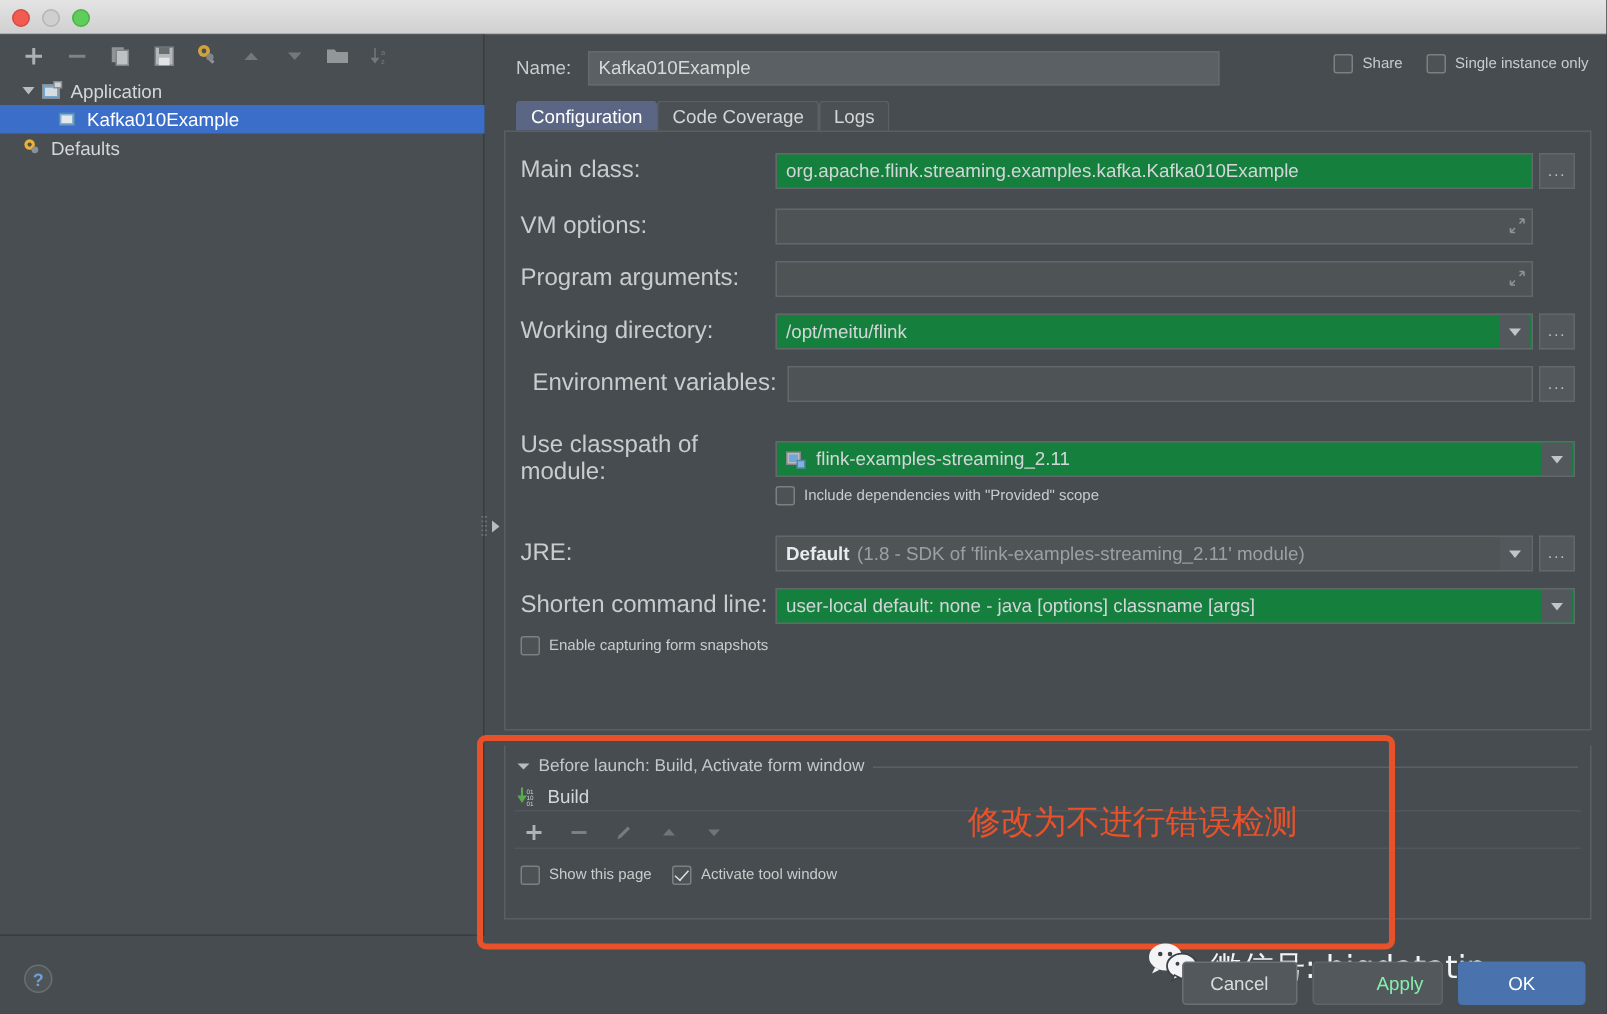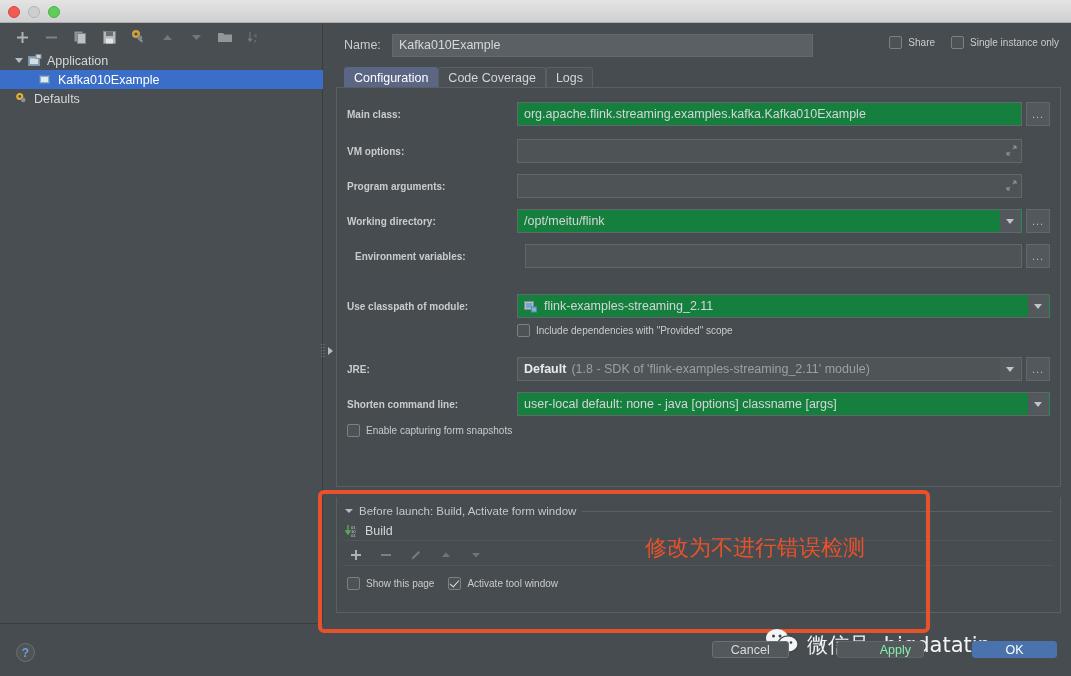--- a/index.html
+++ b/index.html
@@ -132,21 +132,21 @@
 
   
   .form-panel {
     position: absolute; left: 12px; top: 64px; right: 10px; height: 400px;
     background: #474c50; border: 1px solid #5a5f62;
   }
   .row {
     position: absolute; left: 10px; right: 10px; height: 24px;
     display: flex; align-items: center;
   }
-  .row .lbl { width: 170px; flex: 0 0 170px; font-size: 10px; font-weight: bold; }
+  .row .lbl { width: 170px; flex: 0 0 170px; font-size: 16px; }
   .field {
     flex: 1; height: 24px; position: relative;
     background: #15803d; border: 1px solid #62676a;
     display: flex; align-items: center; padding: 0 6px;
     color: #d3d6d8; font-size: 12.5px;
     overflow: hidden; white-space: nowrap;
   }
   .field.empty { background: #4e5356; }
   .field.readonly { background: #4f5457; color: #d3d6d8; }
   .btn-dots {
@@ -226,24 +226,24 @@
     width: 19px; height: 19px; border-radius: 50%;
     background: #4f5457; border: 1px solid #6a6f72;
     display: flex; align-items: center; justify-content: center;
     color: #6f9fd8; font-size: 12px; font-weight: bold;
   }
   .footer-btns {
     position: absolute; right: 14px; top: 618px;
     display: flex; gap: 10px; align-items: center;
   }
   .fbtn {
-    height: 17px; min-width: 77px; padding: 0 12px;
+    height: 29px; min-width: 77px; padding: 0 12px;
     display: flex; align-items: center; justify-content: center;
     font-size: 12.5px; border-radius: 3px;
-    background: #53585c; border: 1px solid #6b7073; color: #d8dbdc; margin-left: 38px;
+    background: #53585c; border: 1px solid #6b7073; color: #d8dbdc;
   }
   .fbtn.disabled { color: #86efac; border-color: #5f6467; padding-left: 42px; }
   .fbtn.primary { background: #4a73ad; border-color: #4a73ad; color: #ffffff; min-width: 85px; }
 </style>
 </head>
 <body>
 
 <div class="titlebar">
   <div class="lights">
     <div class="light red"></div>

